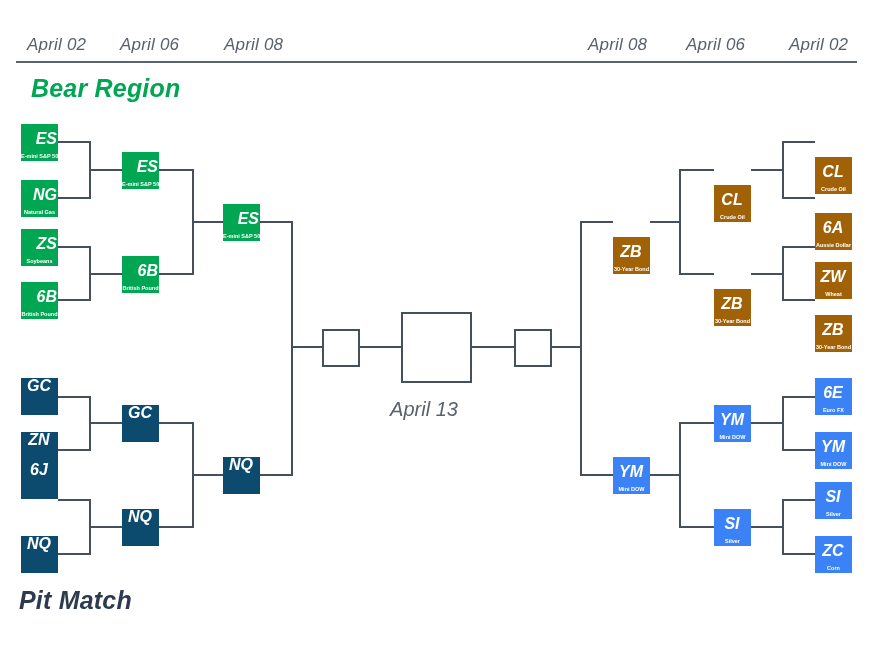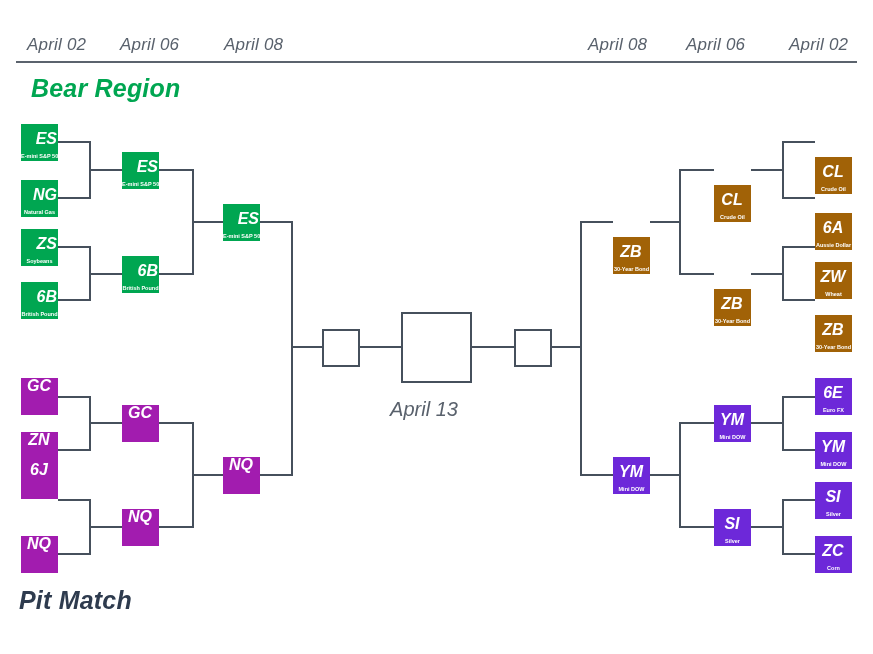--- a/index.html
+++ b/index.html
@@ -28,22 +28,22 @@
   .box .ticker {
     flex:1; display:flex; align-items:center; justify-content:center;
     font-style:italic; font-weight:700; font-size:16px; line-height:1; padding-right:1px;
   }
   .box .name {
     font-weight:700; font-size:5.5px; line-height:6px; white-space:nowrap;
     width:100%; text-align:center; overflow:hidden;
   }
   .bear   { background:#00a651;align-items:flex-end; }
   .screen { background:#a16207;margin-top:33px; }
-  .pit    { background:#a21caf;gap:42px; }
-  .bull   { background:#6d28d9;justify-content:space-between; }
+  .pit    { background:#0c4a6e;gap:42px; }
+  .bull   { background:#3b82f6;justify-content:space-between; }
 
   .slot { position:absolute; background:#ffffff; border:2px solid #46505c; box-sizing:border-box; }
 
   .ln { position:absolute; background:#46505c; }
 
   .champ-text {
     position:absolute; left:274px; top:395px; width:300px; text-align:center;
     font-style:italic; font-size:20px; line-height:29px; color:#59616c;
   }
 </style>

